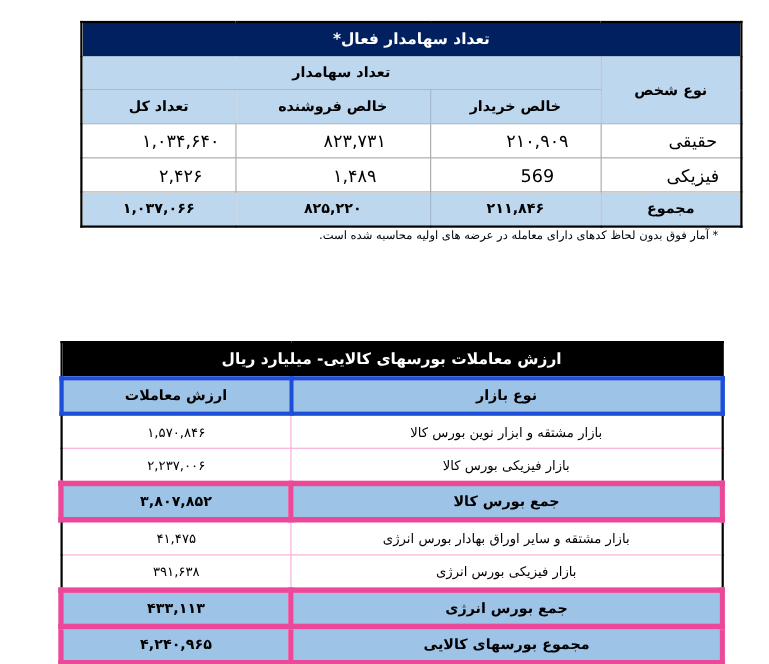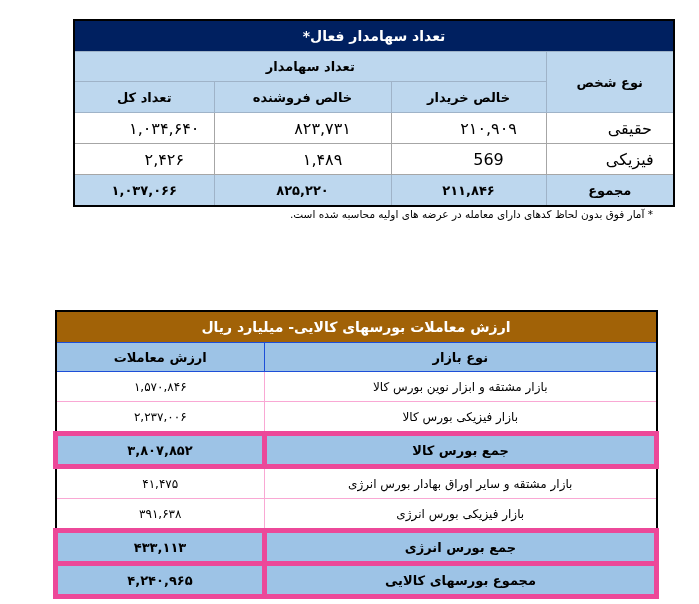--- a/index.html
+++ b/index.html
@@ -77,32 +77,32 @@
     }
 
     
     #t2 {
       left: 53px;
       top: 310px;
       width: 601px;
       border: 2px solid #000;
     }
     #t2 .title {
-      background: #a16207;
+      background: #000000;
       color: #ffffff;
       font-weight: bold;
       font-size: 14px;
       height: 30px;
     }
     #t2 .hdr {
       background: #9dc3e6;
       font-weight: bold;
       font-size: 13px;
       height: 28px;
-      border: 1px solid #1d4ed8;
+      border: 4px solid #1d4ed8;
       margin-left: 22px;
     }
     #t2 .row td {
       background: #ffffff;
       font-size: 12px;
       height: 29px;
       border: 1px solid #f9a8d4;
     }
     #t2 .total td {
       background: #9dc3e6;

